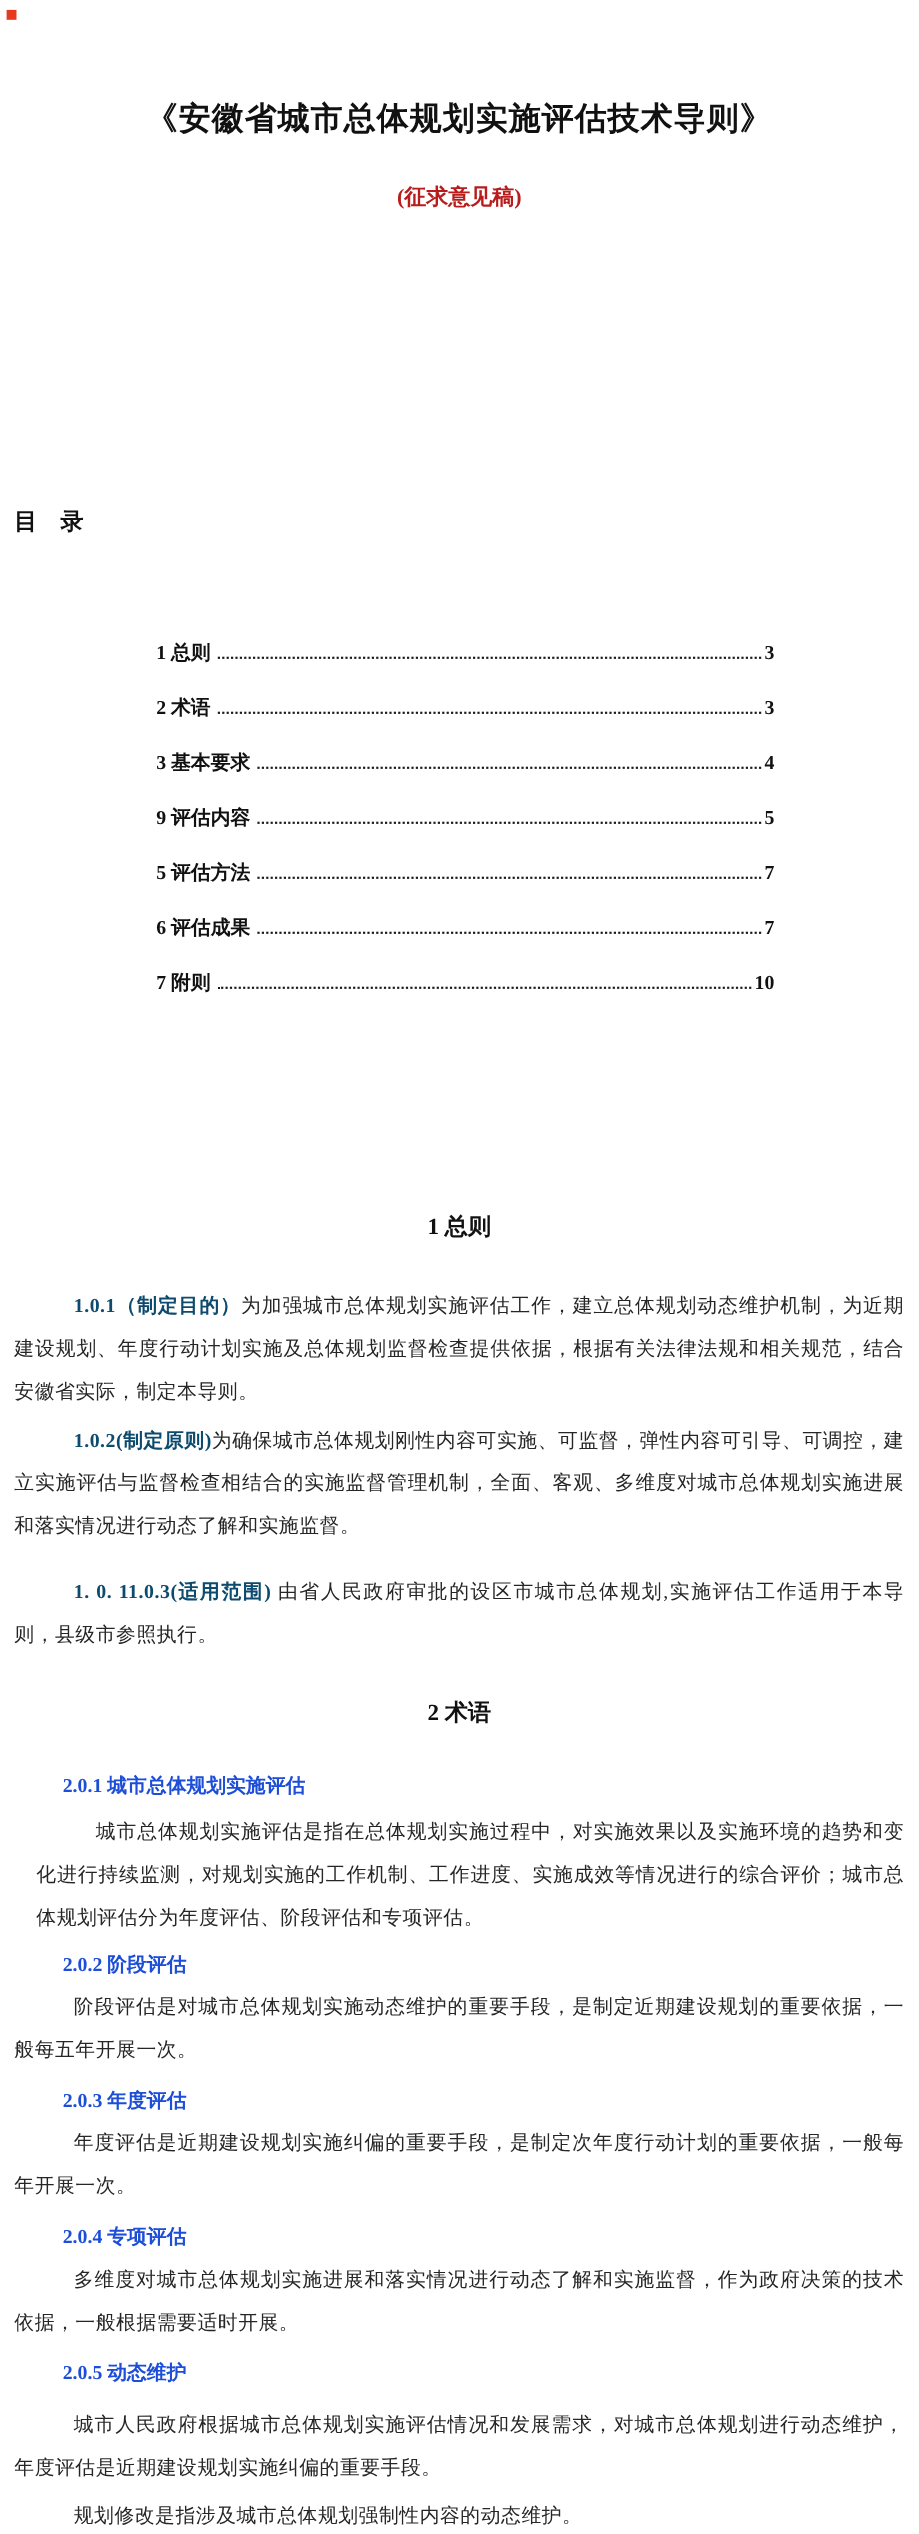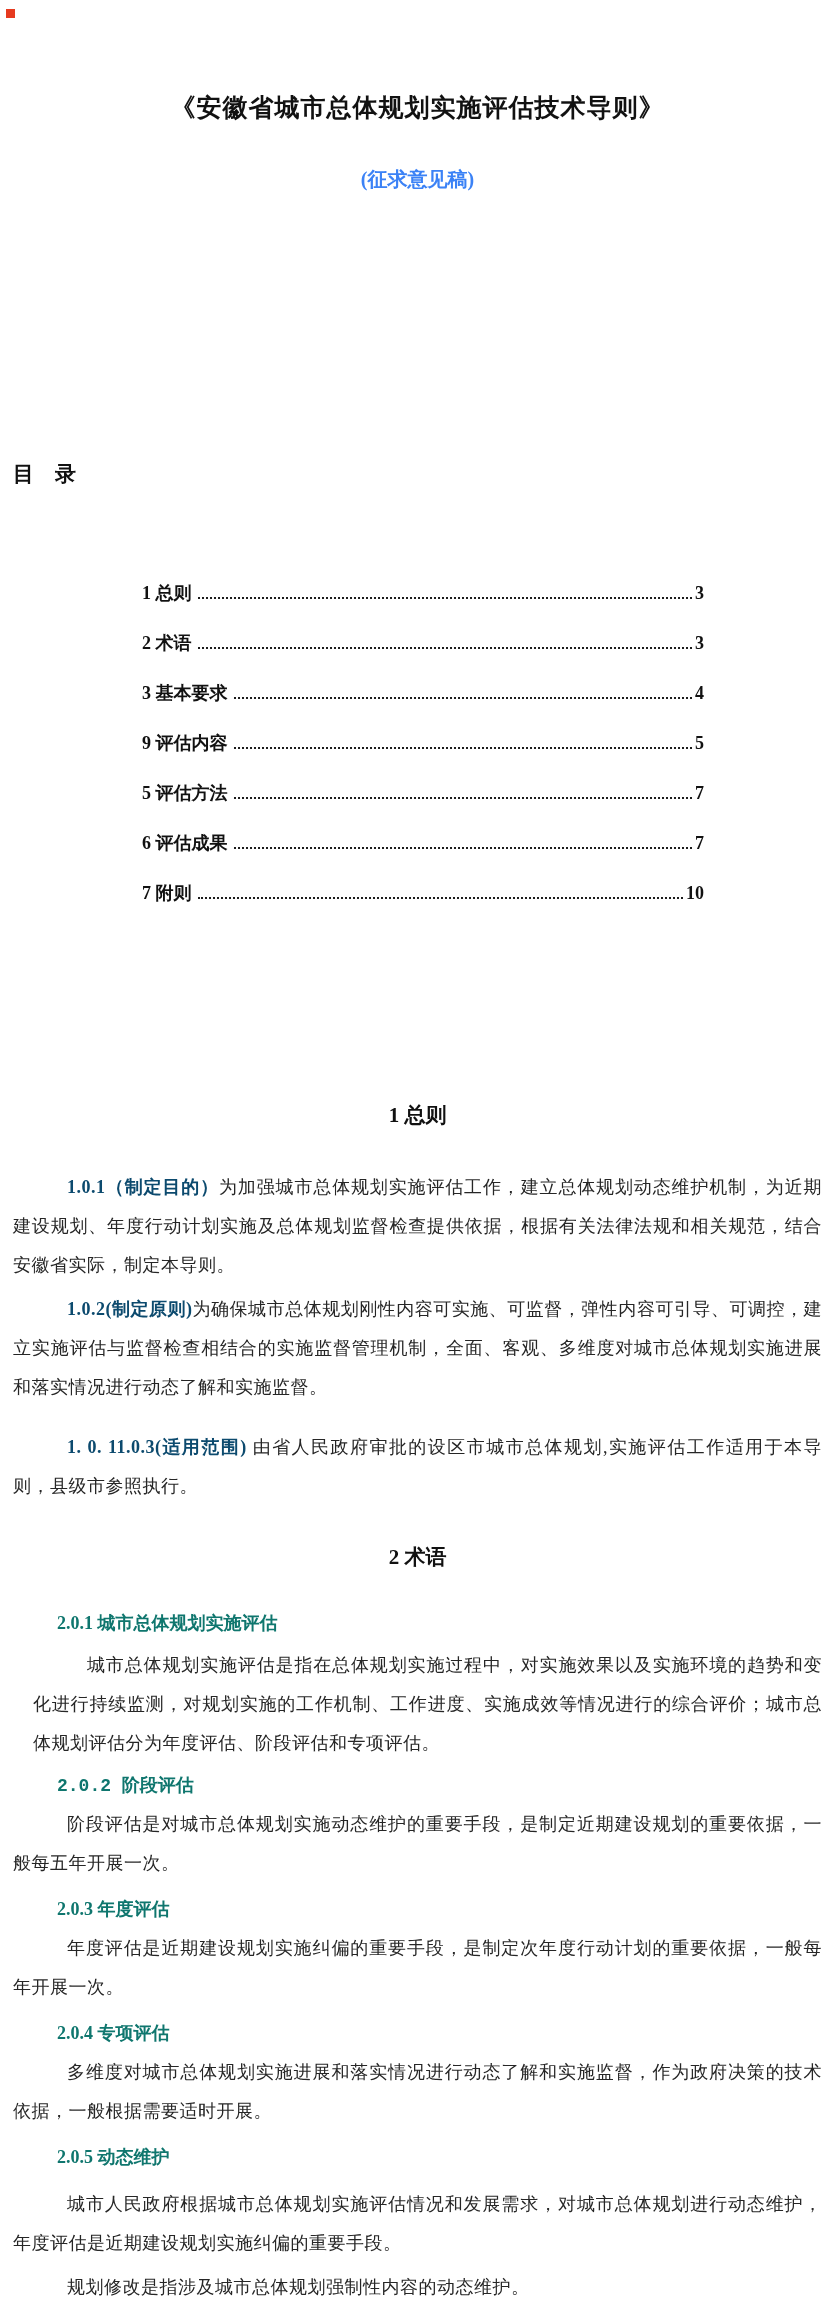--- a/index.html
+++ b/index.html
@@ -20,33 +20,33 @@
   .red-marker {
     position: absolute;
     left: 6px; top: 9px;
     width: 9px; height: 9px;
     background: #e63a1f;
   }
   .doc-title {
     padding-top: 94px;
     margin: 0;
     text-align: center;
-    font-size: 25px;
+    font-size: 29px;
     line-height: 28px;
     font-weight: bold;
     color: #111111;
     letter-spacing: 1px;
   }
   .doc-subtitle {
     margin: 44px 0 0 0;
     text-align: center;
     font-size: 20px;
     line-height: 26px;
     font-weight: bold;
-    color: #3b82f6;
+    color: #b91c1c;
   }
   .toc-heading {
     margin: 268px 0 0 0;
     text-align: left;
     font-size: 21px;
     line-height: 28px;
     font-weight: bold;
     color: #111111;
   }
   .toc {
@@ -89,24 +89,24 @@
   .mt-first { margin-top: 38px; }
   .mt-sm    { margin-top: 5px; }
   .mt-md    { margin-top: 13px; }
   .mt-wide  { margin-top: 21px; }
   .sub-heading {
     margin: 11px 0 0 0;
     padding-left: 44px;
     font-size: 18px;
     line-height: 30px;
     font-weight: bold;
-    color: #0f766e;
+    color: #1d4ed8;
   }
   .sub-heading.first { margin-top: 36px; }
-  .sub-heading.tight { margin-top: 8px; font-family: Liberation Mono, monospace; }
+  .sub-heading.tight { margin-top: 8px; }
   .para.after-sub { margin-top: 8px; margin-left: 20px; }
   .para.after-sub-sm { margin-top: 4px; }
 </style>
 </head>
 <body>
 
 <div class="page">
 
   <div class="red-marker"></div>
 

